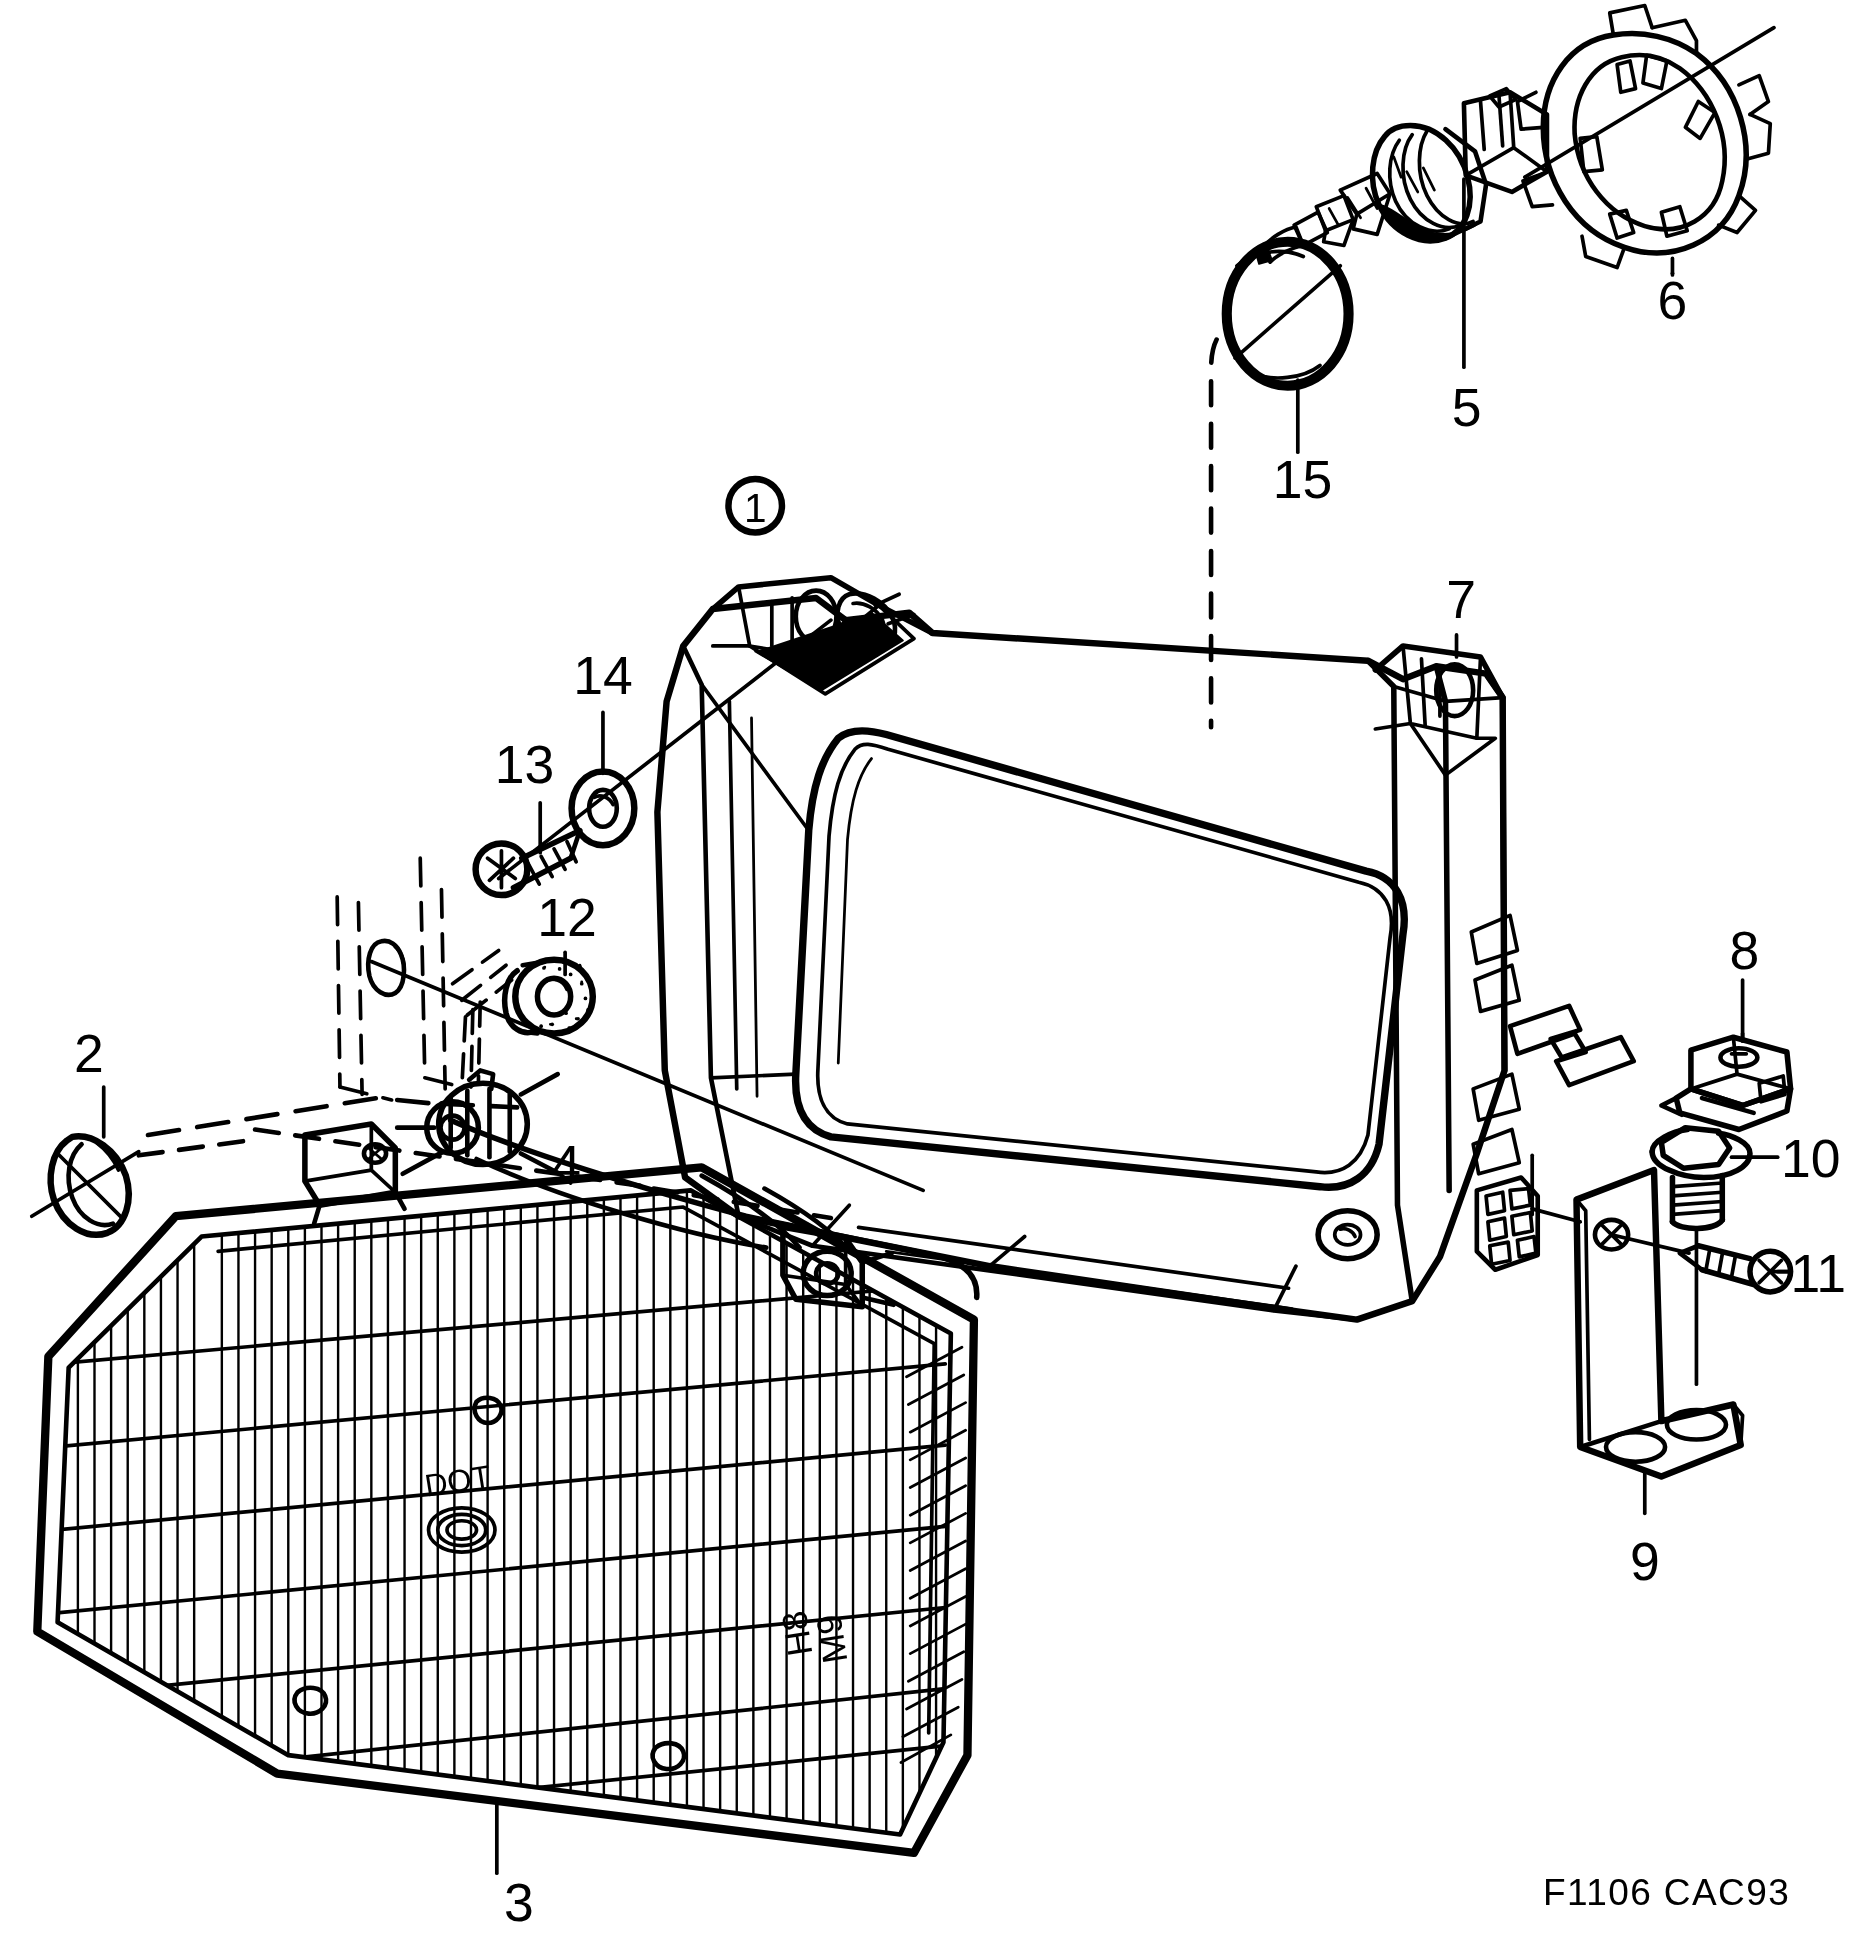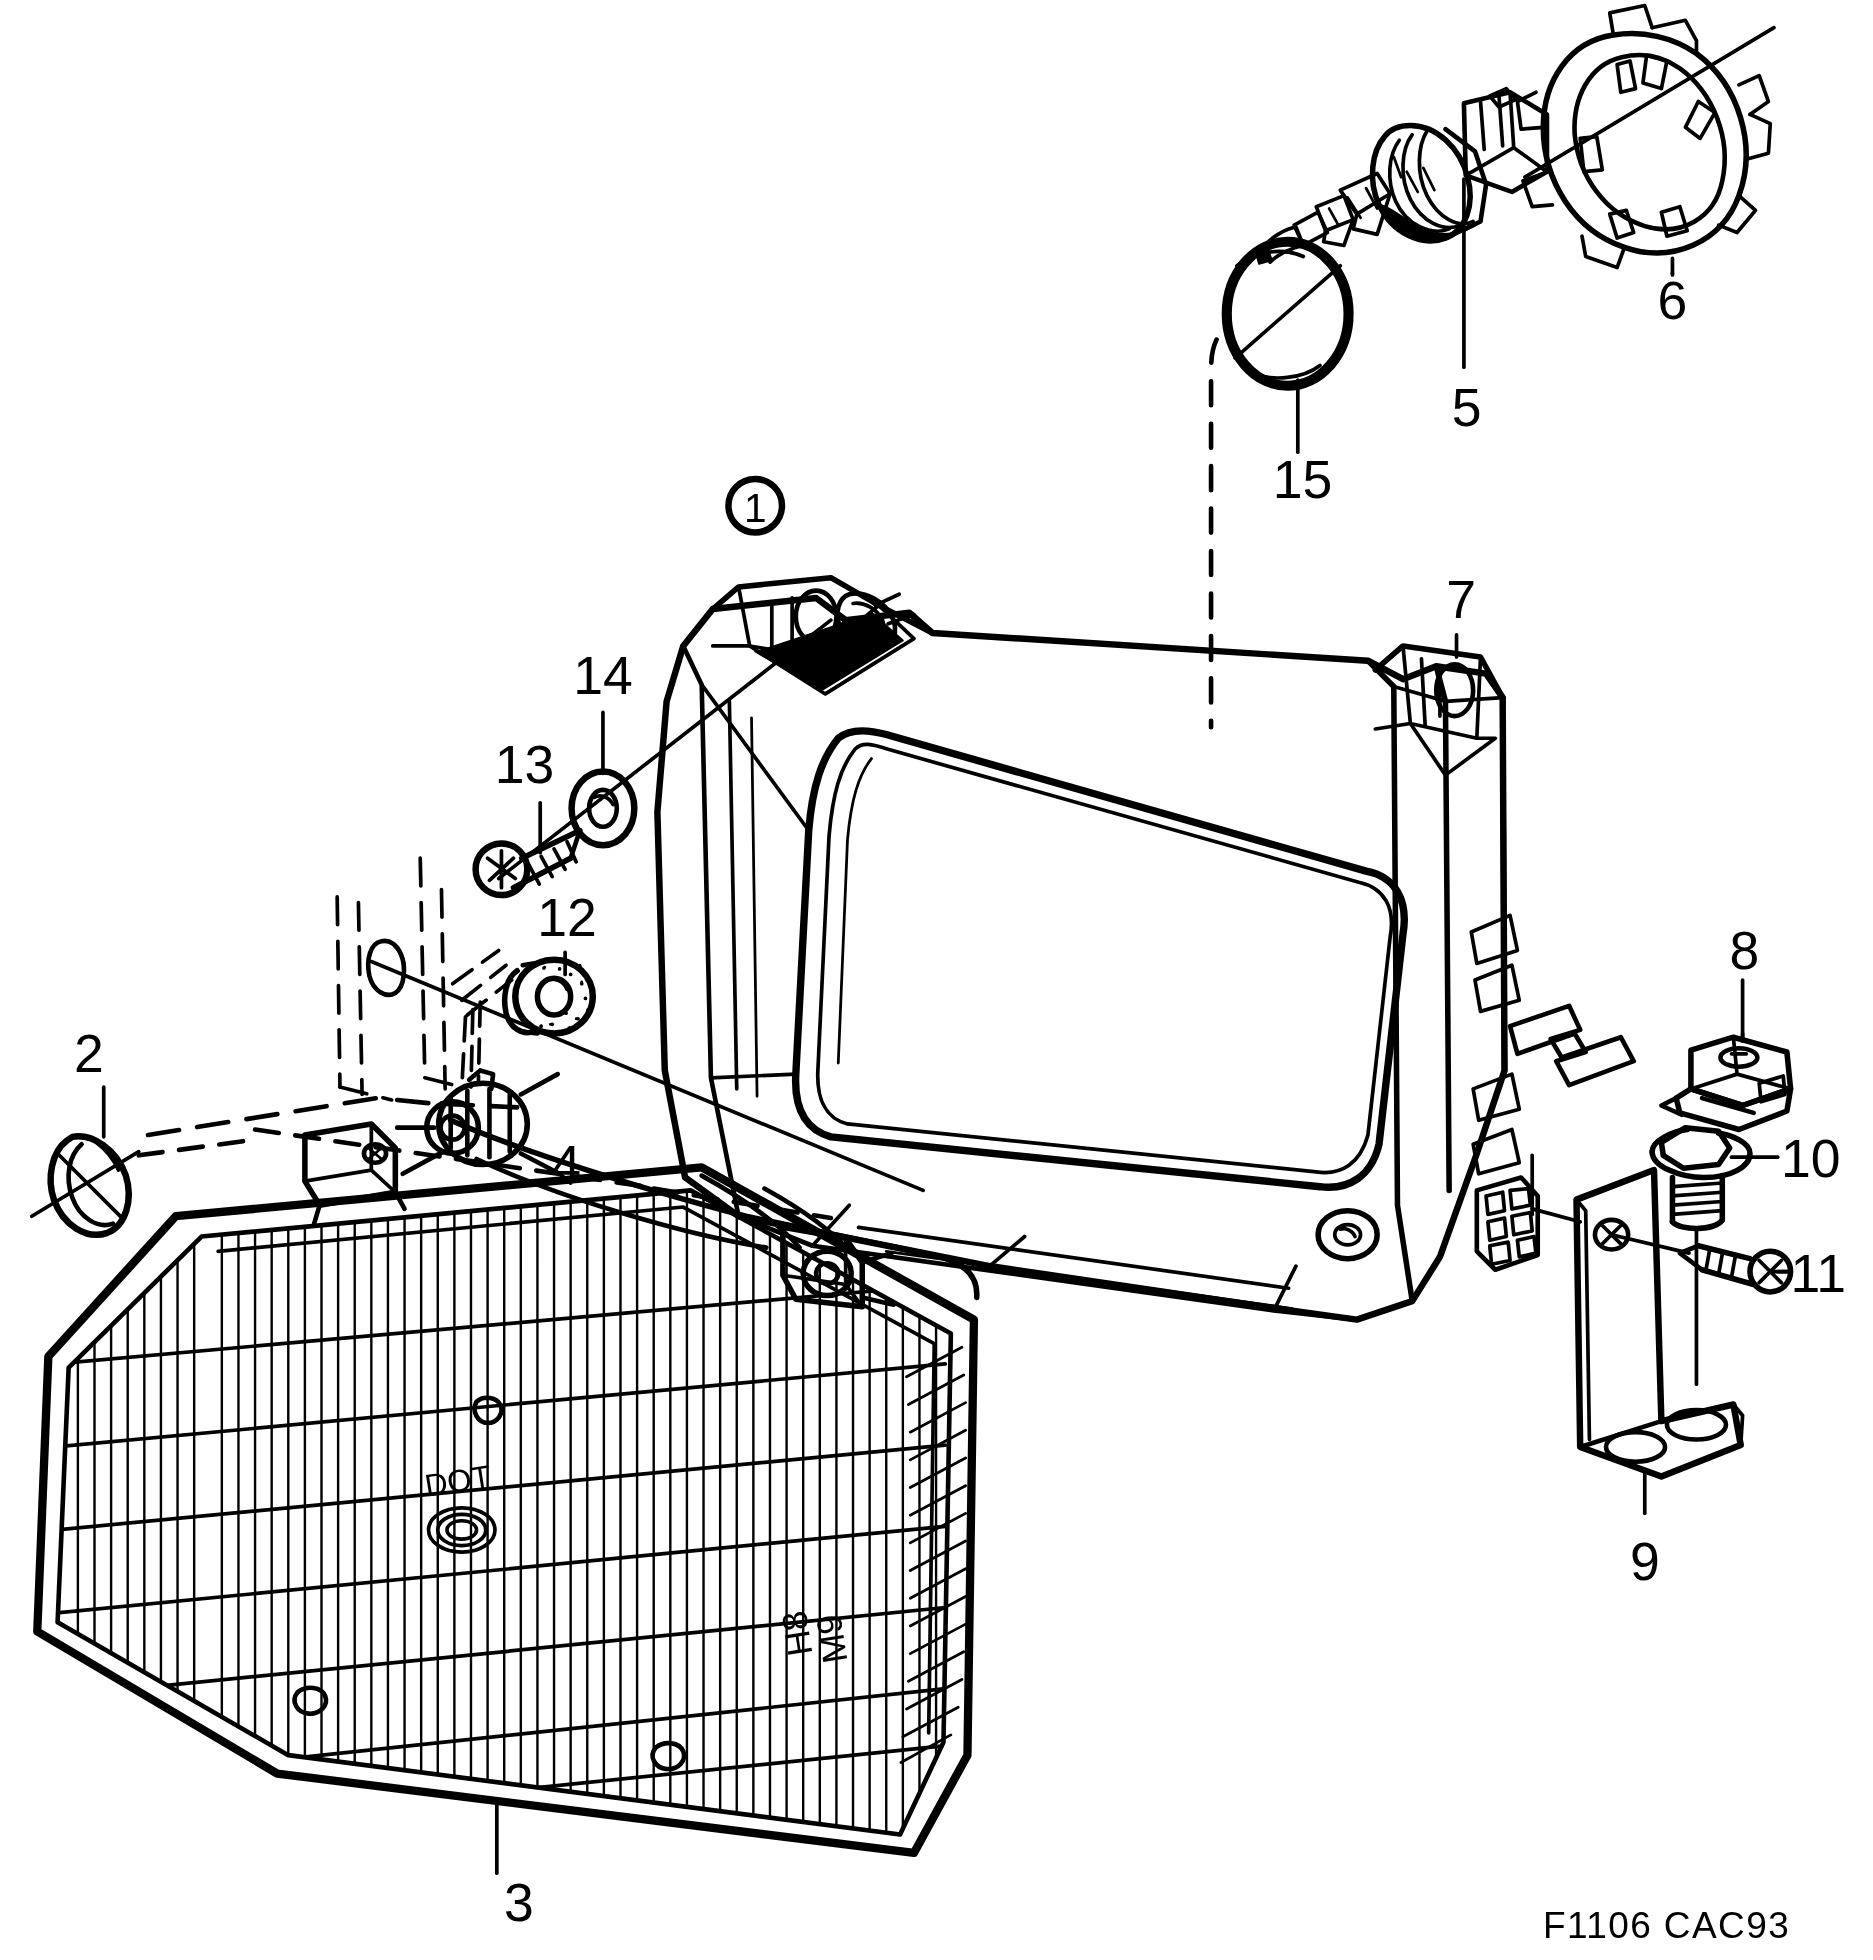--- a/index.html
+++ b/index.html
@@ -4,21 +4,21 @@
 <title>Headlamp Exploded Parts Diagram</title>
 <style>
   html,body{margin:0;padding:0;background:#fff;}
   body{width:1874px;height:1960px;position:relative;overflow:hidden;
        font-family:"Liberation Sans", sans-serif;color:#000;}
   #sheet{position:absolute;inset:0;width:1874px;height:1960px;}
   #sheet svg{display:block;width:1874px;height:1960px;}
   .callout-text{font-family:"Liberation Sans", sans-serif;font-weight:400;}
   #footer{position:absolute;left:1543px;top:1872px;font-size:37px;
           letter-spacing:1.4px;font-family:"Liberation Sans",sans-serif;
-          white-space:pre;margin-top:33px;}
+          white-space:pre;}
 </style>
 </head>
 <body>
 
 <div id="sheet">
 <svg viewBox="0 0 2030 2124" xmlns="http://www.w3.org/2000/svg">
   <rect x="0" y="0" width="2030" height="2124" fill="#ffffff"></rect>
 
   <defs>
     <clipPath id="lensClip">

